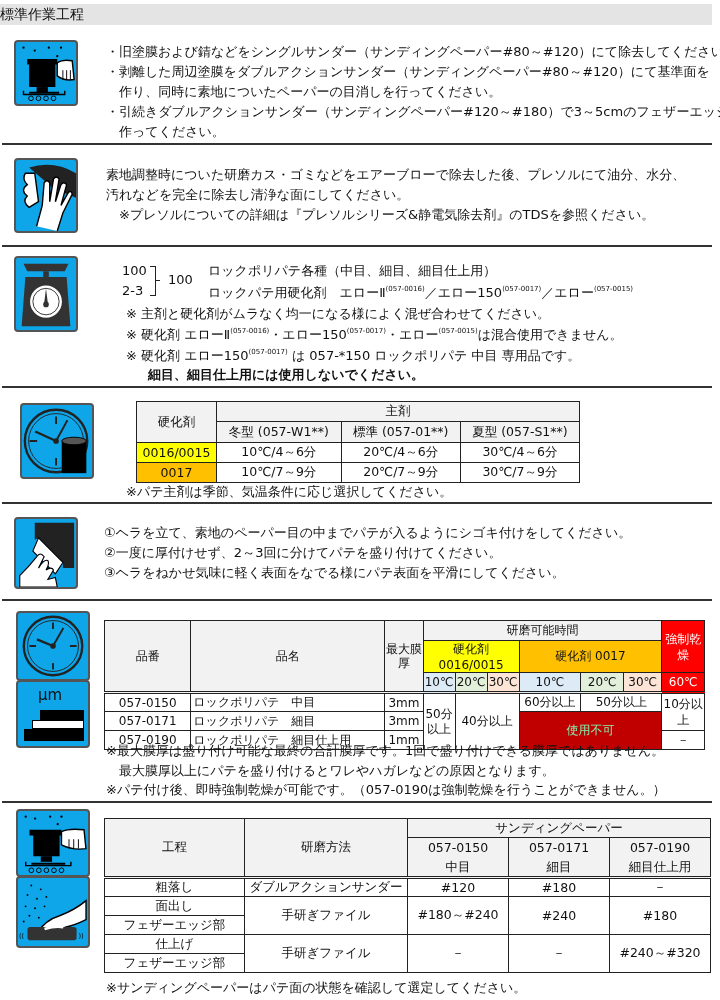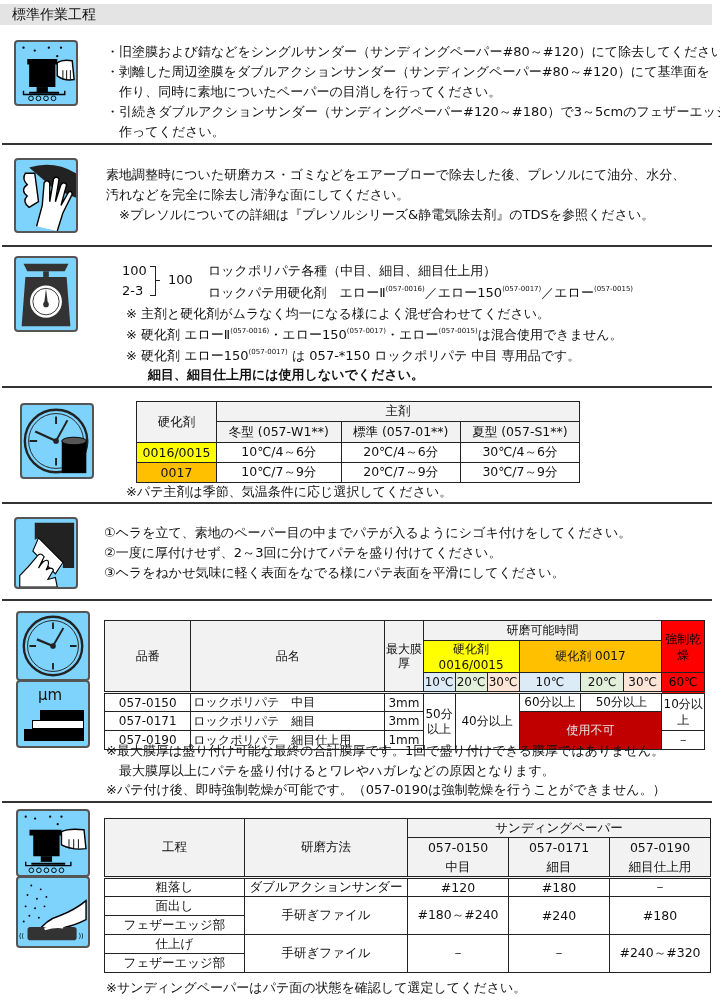--- a/index.html
+++ b/index.html
@@ -3,37 +3,37 @@
 <meta charset="utf-8">
 <style>
   * { box-sizing: border-box; margin: 0; padding: 0; }
   body {
     width: 720px; height: 1000px; background: #fff; overflow: hidden;
     font-family: "DejaVu Sans", "Liberation Sans", sans-serif;
     color: #111; font-size: 13px; position: relative;
   }
   .title-bar {
     position: absolute; left: 0; top: 4px; width: 712px; height: 21px;
-    background: #e4e4e4; padding-left: 12px; font-size: 14px; line-height: 21px;
+    background: #e4e4e4; padding-left: 0; font-size: 14px; line-height: 21px;
   }
   .divider { position: absolute; left: 2px; width: 710px; height: 2px; background: #333; }
   .icon-box {
     position: absolute; width: 64px; height: 66px; border: 2px solid #555;
-    border-radius: 4px; background: #7dd3fc; overflow: hidden;
+    border-radius: 4px; background: #0ea5e9; overflow: hidden;
   }
   .icon-box svg { width: 100%; height: 100%; display: block; }
   .txt { position: absolute; font-size: 13px; line-height: 18px; white-space: nowrap; }
   sup { font-size: 7px; vertical-align: 6px; line-height: 0; }
   table { border-collapse: collapse; position: absolute; font-size: 12.5px; }
   td, th { border: 1px solid #222; text-align: center; font-weight: normal; padding: 0; }
   .hdr { background: #f2f2f2; }
   .yellow { background: #ffff00; }
   .orange { background: #ffc000; }
-  .red { background: #ff0000; color: #000000; }
-  .darkred { background: #c00000; color: #e5e5e5; }
+  .red { background: #ff0000; color: #ffffff; }
+  .darkred { background: #c00000; color: #86efac; }
   .lblue { background: #ddebf7; }
   .lgreen { background: #e2efda; }
   .lpeach { background: #fce4d6; }
   .dash-bottom { border-bottom: 1px dashed #222 !important; }
   .dbl-top td { border-top: 3px double #222; }
 </style>
 </head>
 <body>
 
 <div class="title-bar">標準作業工程</div>

